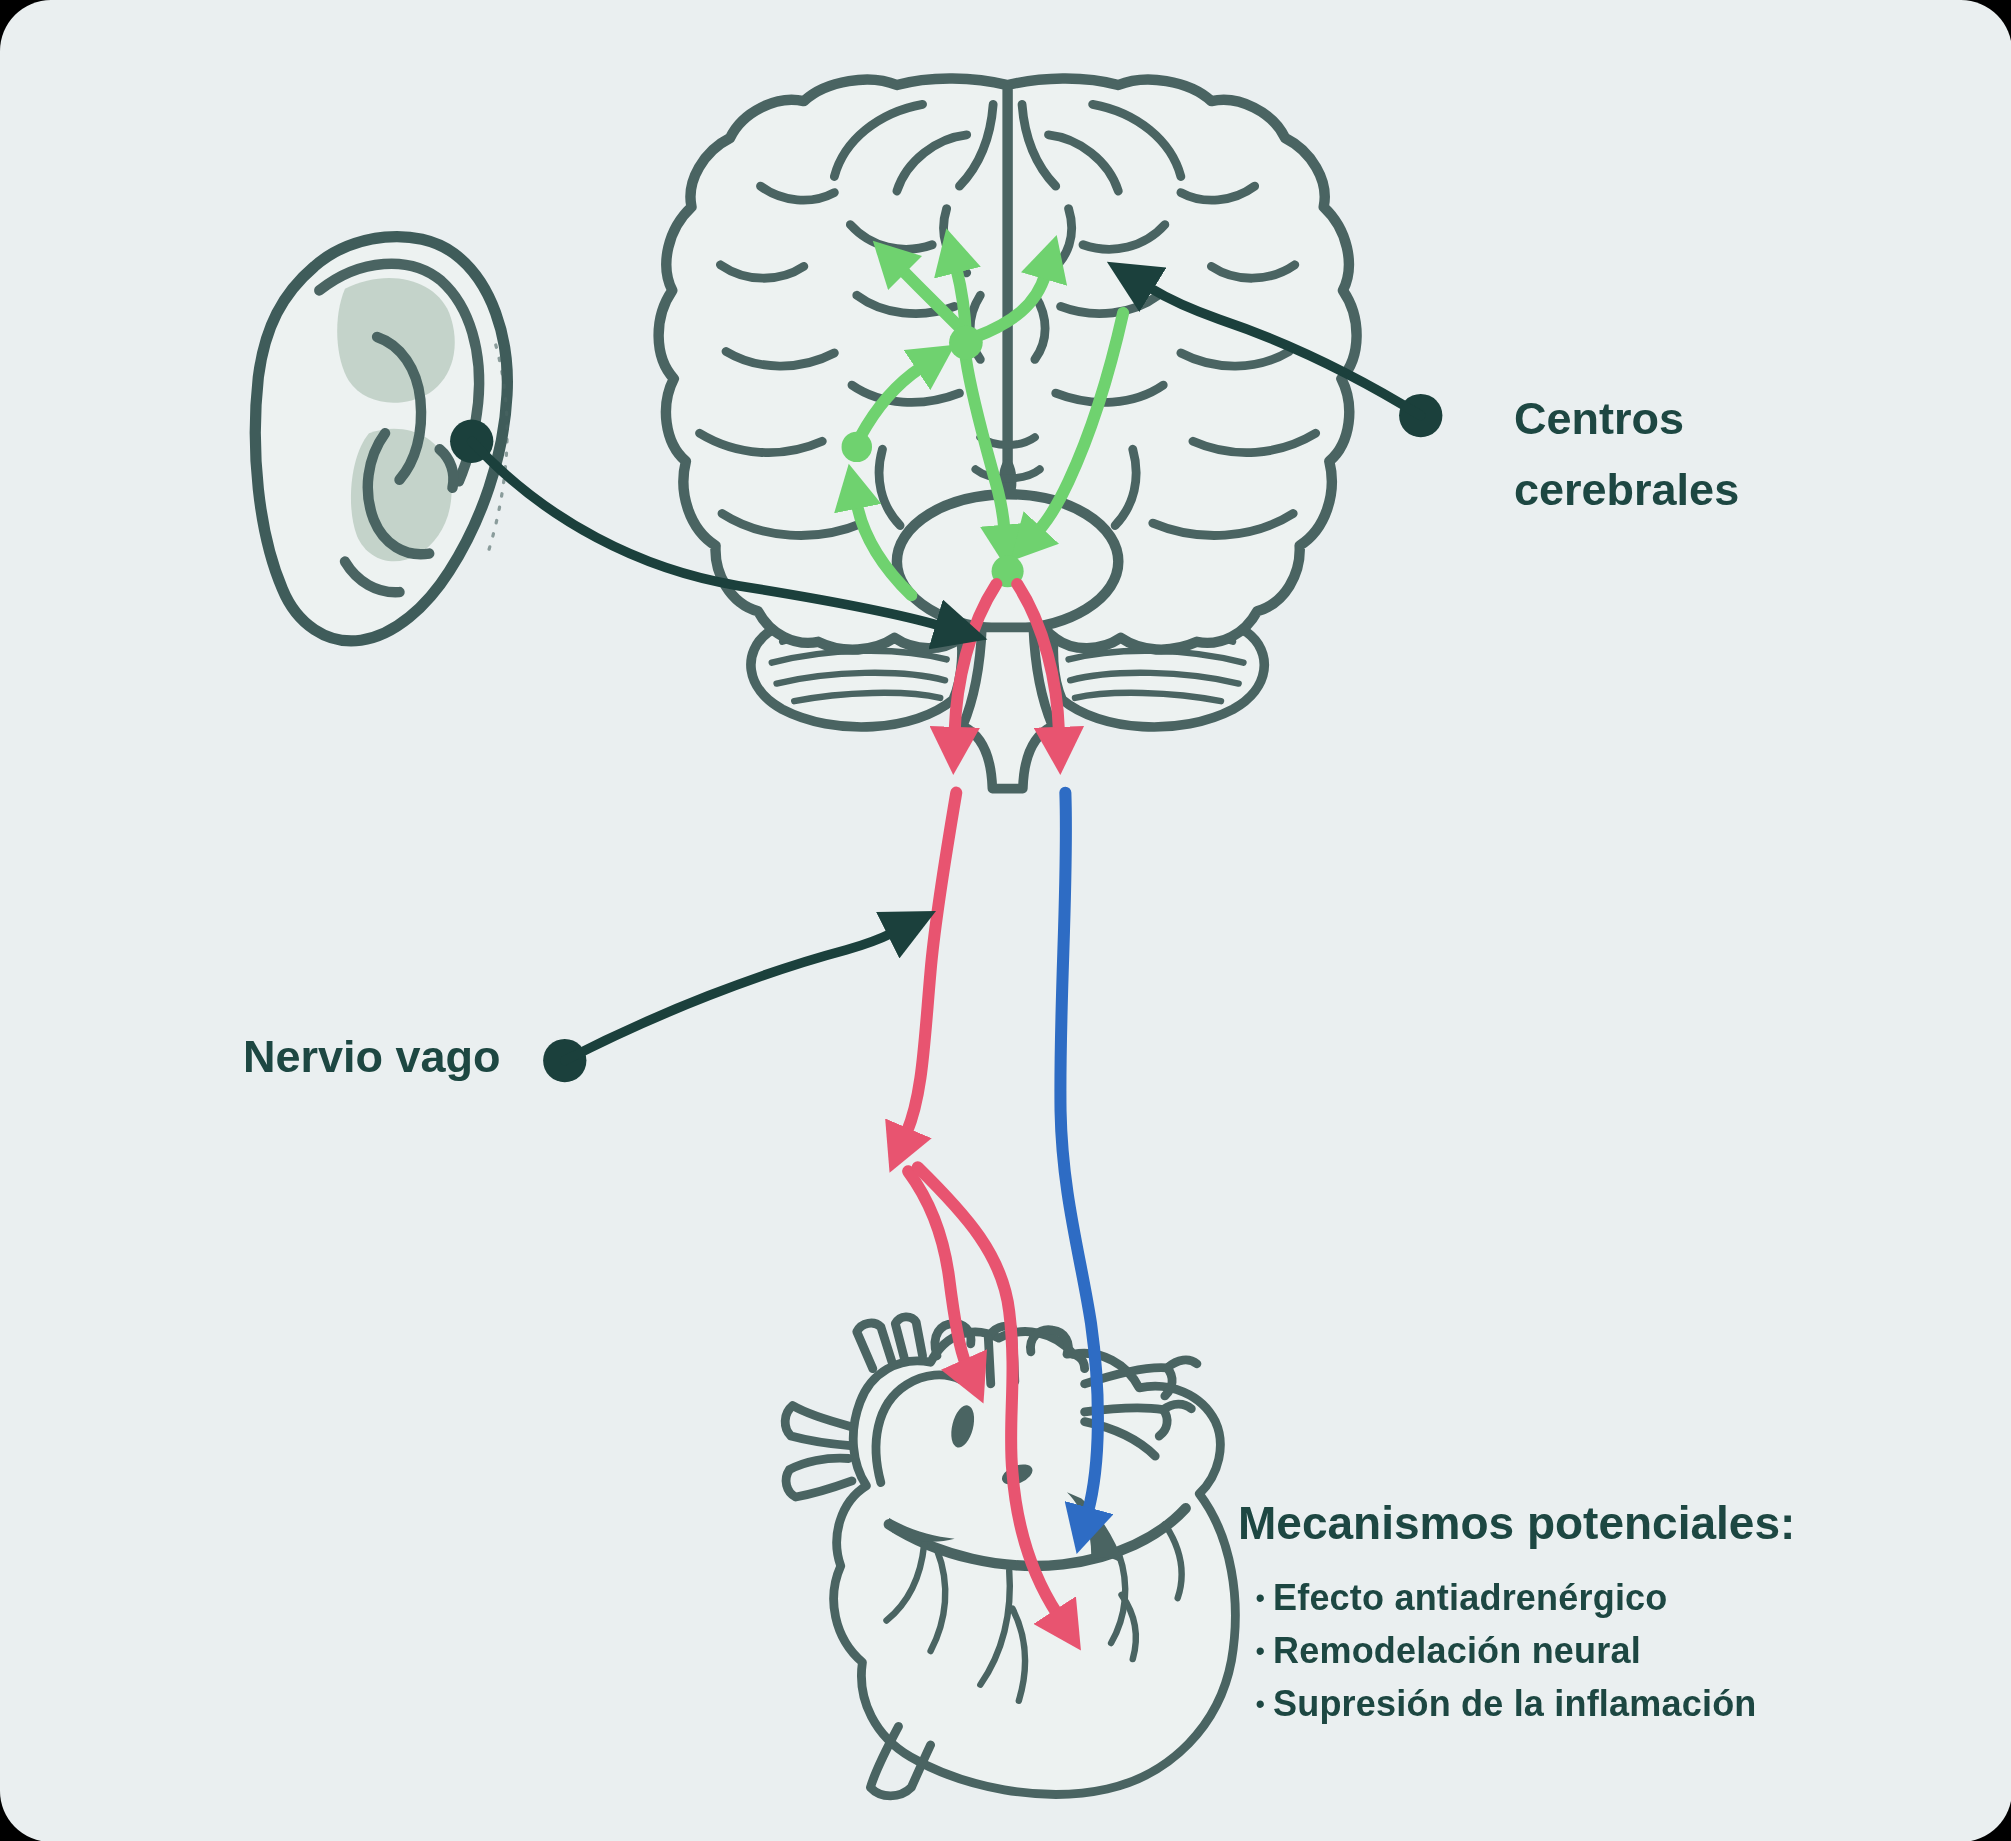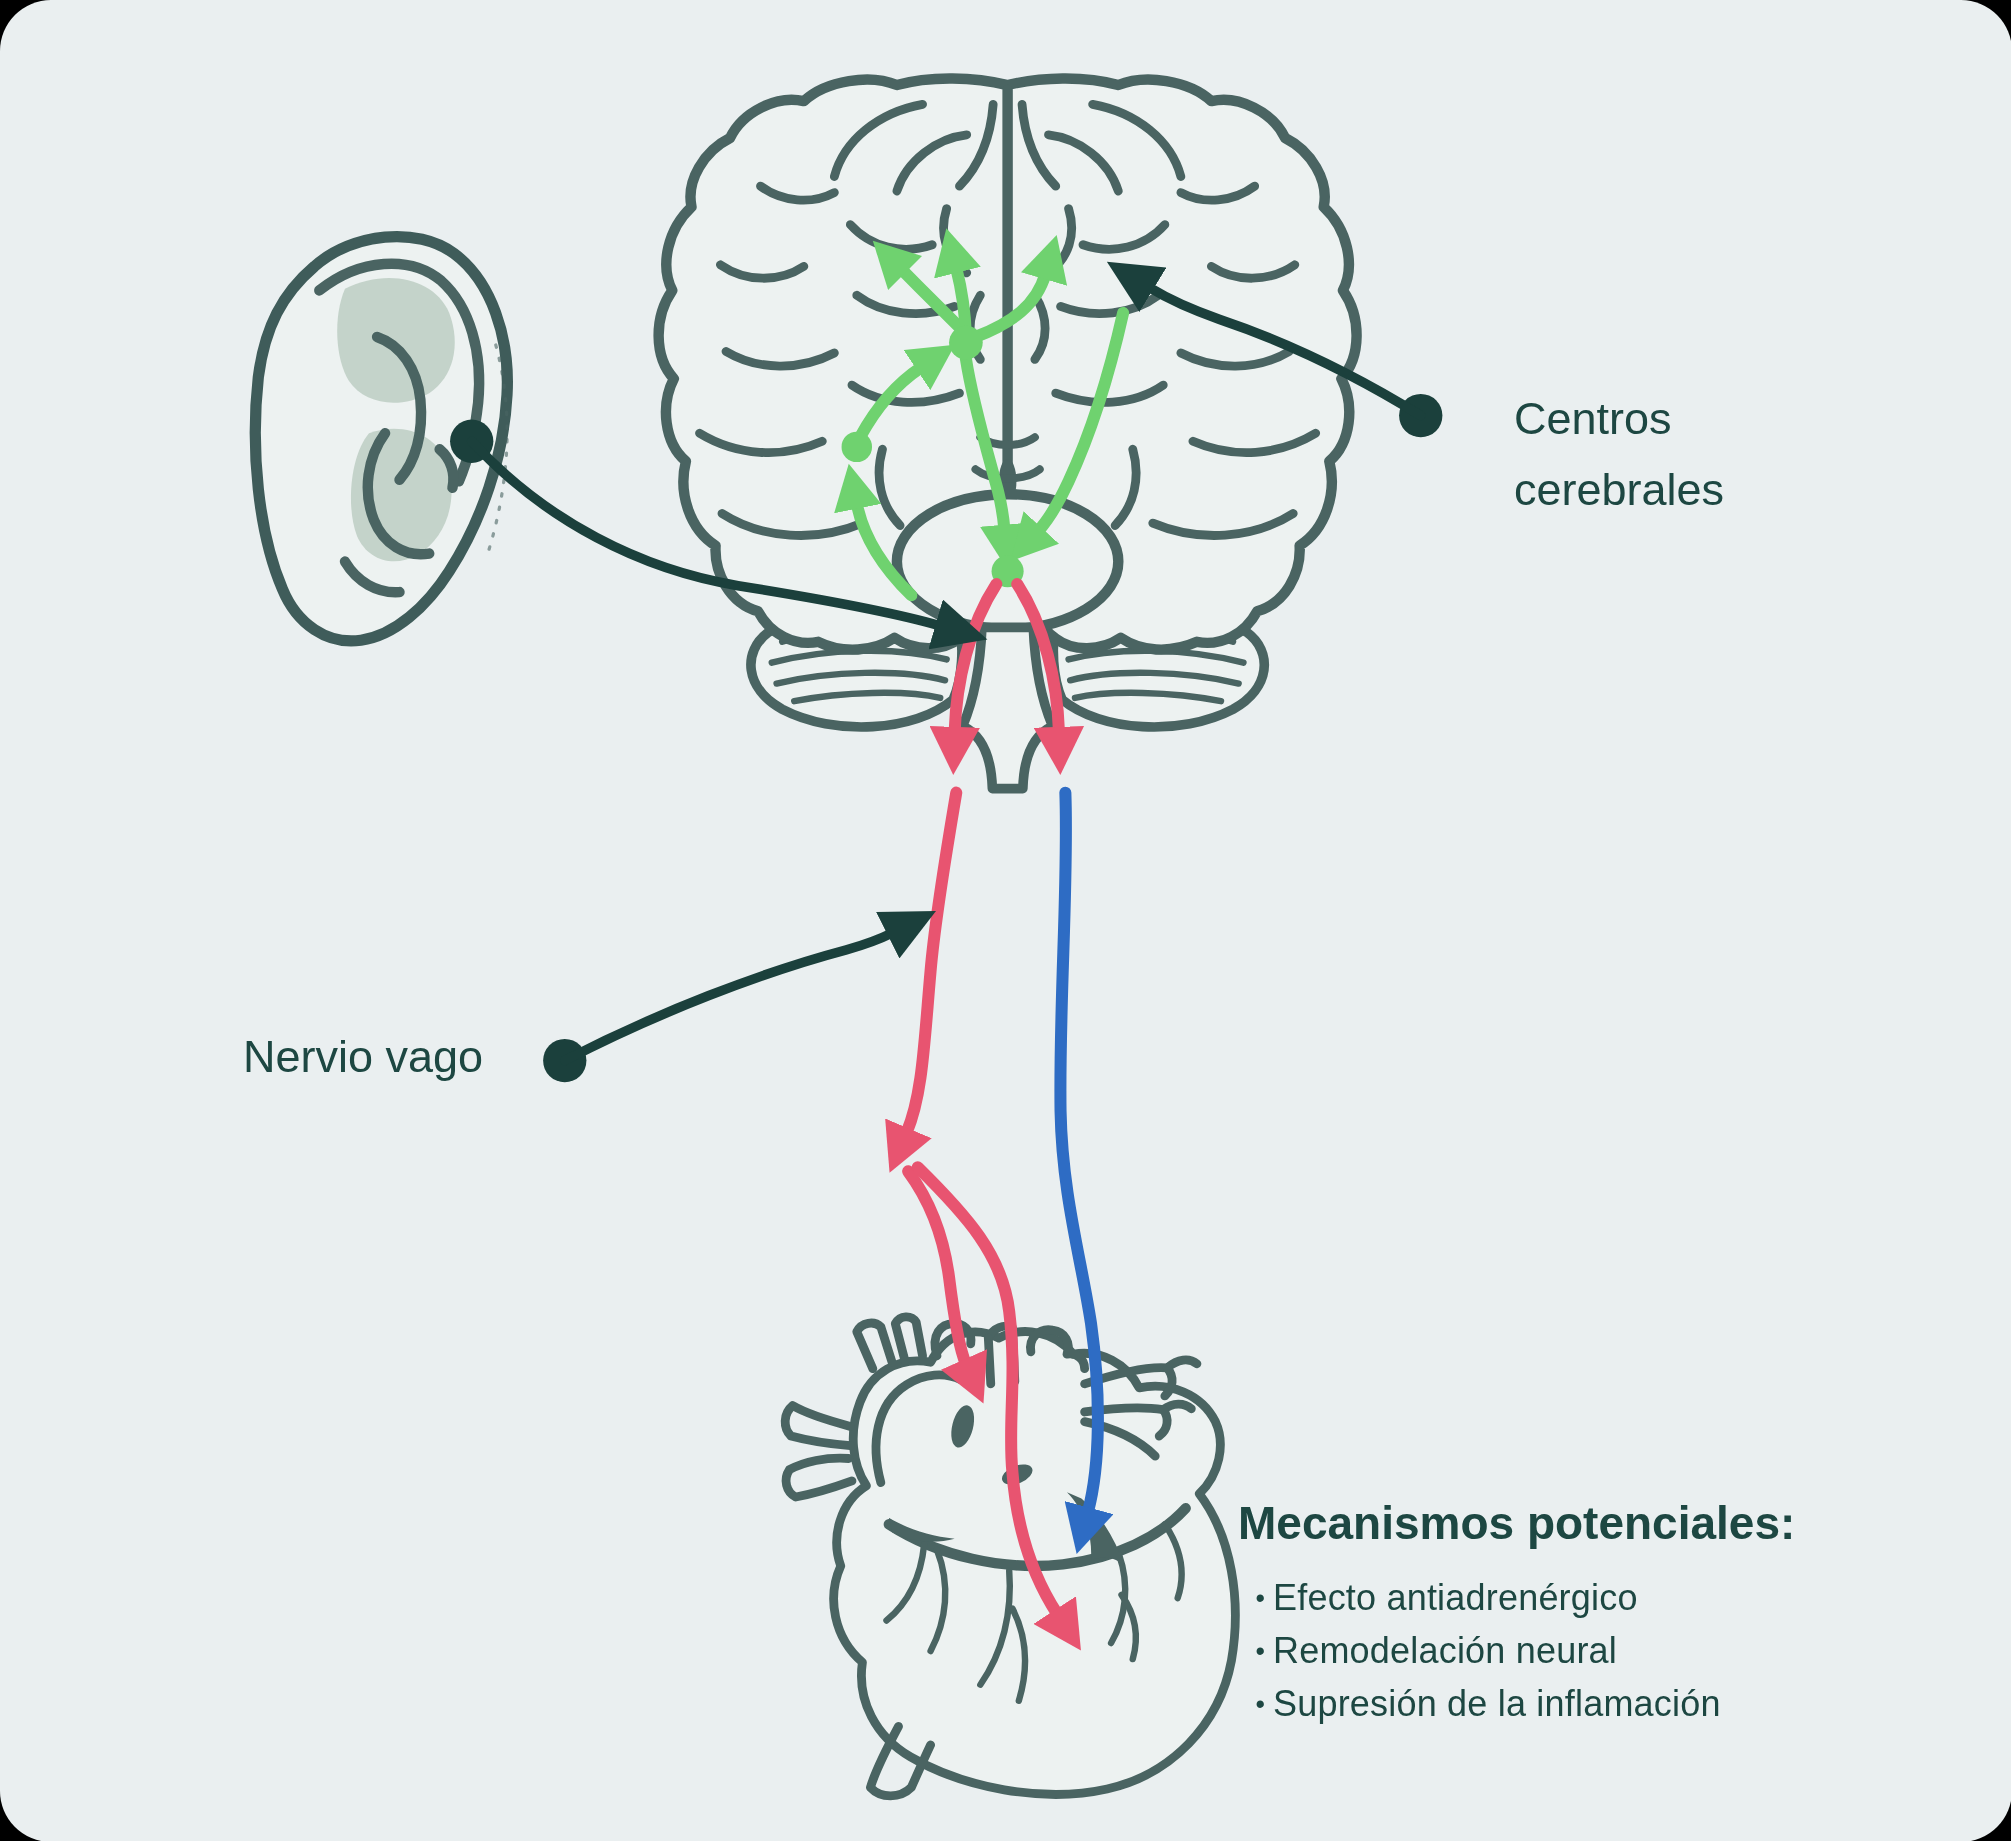--- a/index.html
+++ b/index.html
@@ -21,29 +21,29 @@
   .slate-fill{fill:var(--outline);stroke:none;}
   .green-line{stroke:var(--green);fill:none;stroke-linecap:round;}
   .green-dot{fill:var(--green);}
   .red-line{stroke:var(--red);fill:none;stroke-linecap:round;}
   .blue-line{stroke:var(--blue);fill:none;stroke-linecap:round;}
   .dark-line{stroke:var(--pointer);fill:none;stroke-linecap:round;}
   .dark-dot{fill:var(--pointer);}
   .m-green{fill:var(--green);} .m-red{fill:var(--red);} .m-blue{fill:var(--blue);} .m-dark{fill:var(--pointer);}
 
   
-  .label{position:absolute;color:var(--ink);font-weight:400;}
+  .label{position:absolute;color:var(--ink);font-weight:700;}
   #label-centros{left:1514px;top:383px;font-size:45px;line-height:71px;white-space:pre-line;}
   #label-nervio{left:205px;top:1033px;font-size:45px;line-height:48px;margin-left:38px;}
   #mechanisms{position:absolute;left:1238px;top:1498px;color:var(--ink);}
   #mech-title{font-size:46px;font-weight:700;line-height:51px;}
   #mech-list{margin-top:22.5px;}
   .mech-row{display:flex;align-items:center;height:53px;}
   .bullet{width:35px;font-size:27px;text-align:left;padding-left:17.6px;box-sizing:border-box;}
-  .mech-text{font-size:36px;font-weight:400;letter-spacing:0.2px;}
+  .mech-text{font-size:36px;font-weight:700;letter-spacing:0.2px;}
 </style>
 </head>
 <body>
 
 <div id="stage">
   <div id="card">
 
     <svg id="art" viewBox="0 0 2508 2296" xmlns="http://www.w3.org/2000/svg">
       <defs>
         <marker id="ah-green" markerUnits="strokeWidth" markerWidth="4" markerHeight="4" refX="0.4" refY="2" orient="auto">

